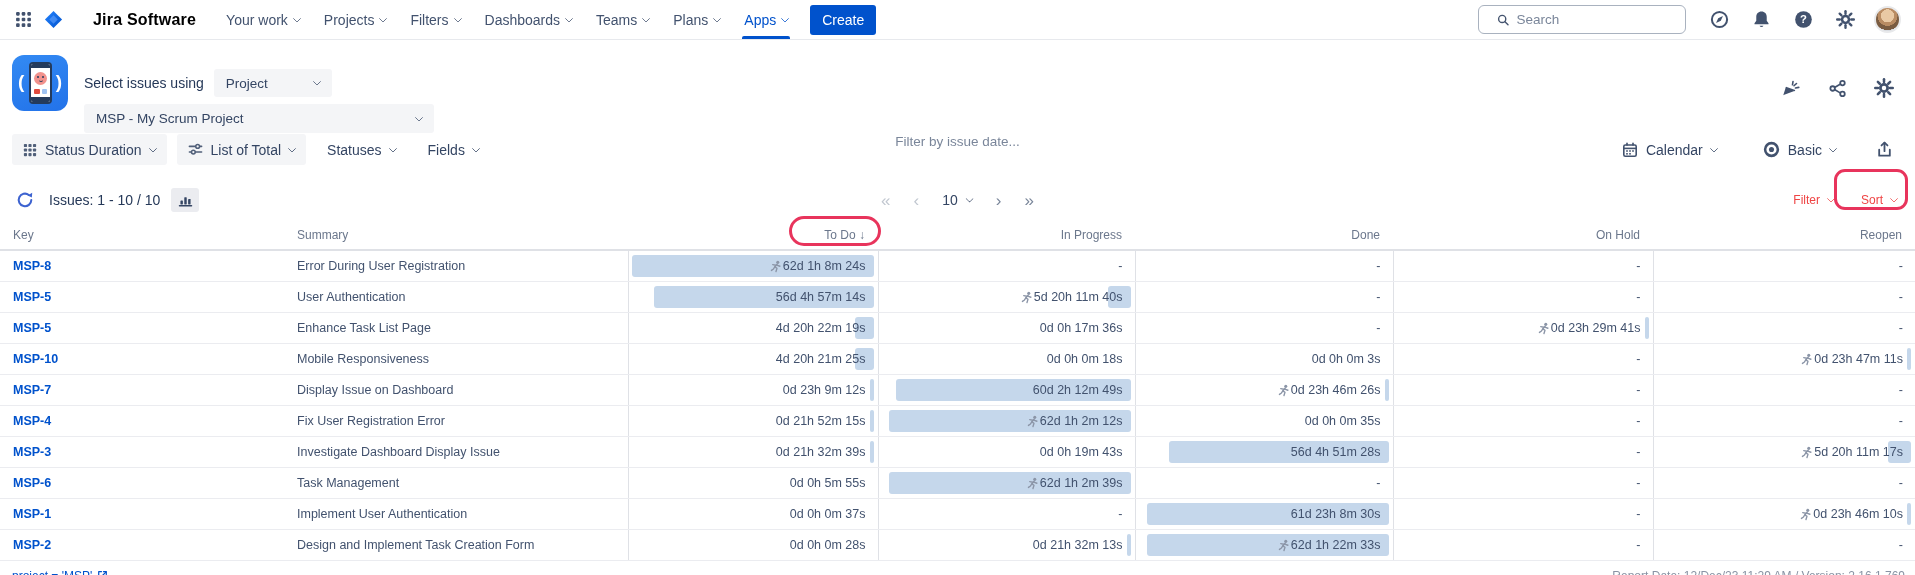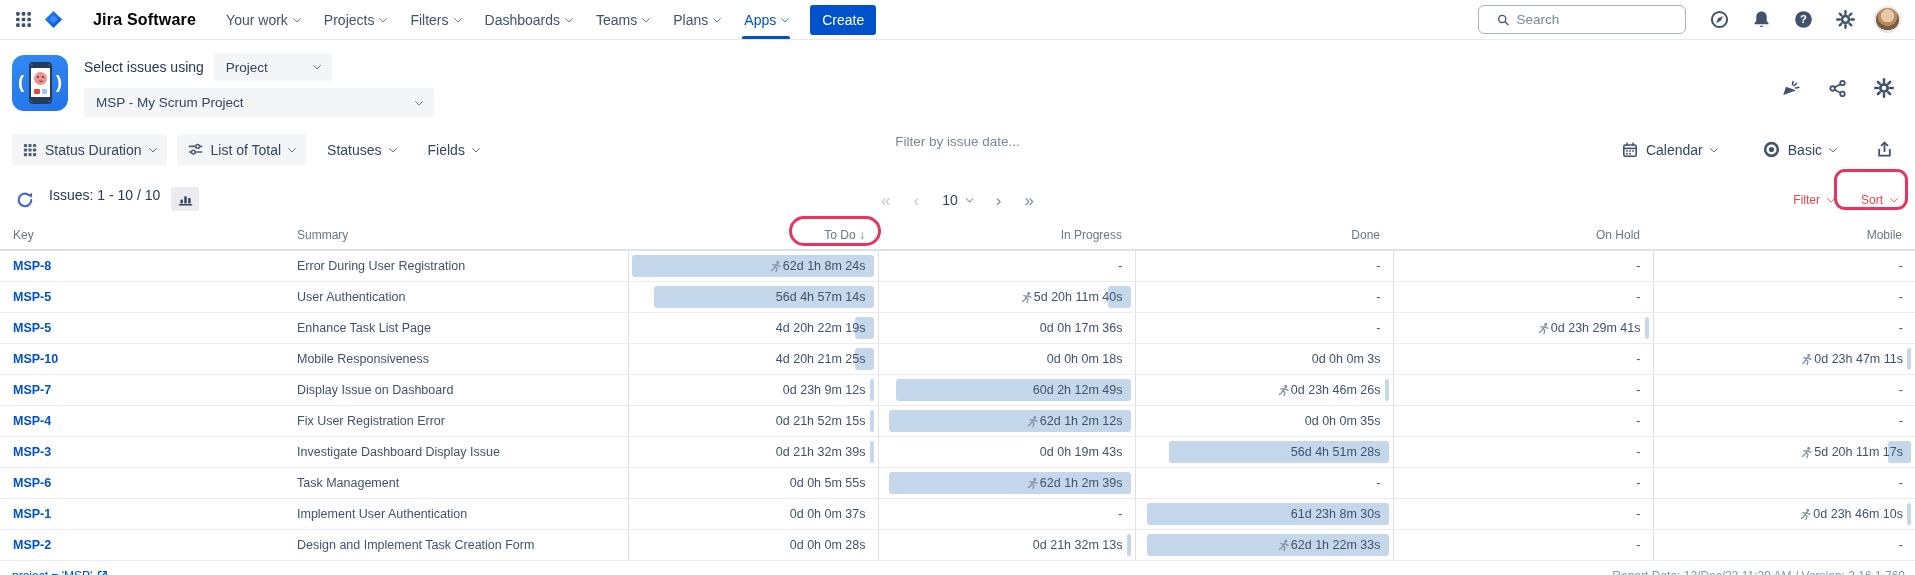--- a/index.html
+++ b/index.html
@@ -44,42 +44,42 @@
   .phone .topbar{height:4px;background:#243B5C;}
   .phone .botbar{position:absolute;bottom:0;left:0;right:0;height:5px;background:#243B5C;}
   .face{position:absolute;left:3px;top:8px;width:13px;height:13px;border-radius:50%;background:#F2928D;}
   .face .eyes{position:absolute;left:3px;top:4px;width:2px;height:2px;border-radius:50%;background:#243B5C;
     box-shadow:5px 0 0 #243B5C;}
   .face .smile{position:absolute;left:4.5px;top:7px;width:4px;height:2.5px;border-bottom:1.5px solid #243B5C;
     border-radius:0 0 4px 4px;}
   .chip-red{position:absolute;left:3px;bottom:8px;width:6px;height:5px;background:#E04B3F;border-radius:1px;}
   .chip-blue{position:absolute;left:11px;bottom:8px;width:5px;height:5px;background:#9FC3F2;border-radius:1px;}
   .selects{margin-left:16px;display:flex;flex-direction:column;gap:7px;}
-  .sel-row{display:flex;align-items:center;gap:10px;height:28px;}
+  .sel-row{display:flex;align-items:center;gap:10px;height:28px;margin-top:16px;}
   .sel-label{font-size:14px;color:#253858;}
   .select{display:flex;align-items:center;justify-content:space-between;background:#F4F5F7;border-radius:3px;
     height:28px;padding:0 12px;font-size:13.5px;color:#344563;cursor:pointer;}
   .select .chev{color:#42526E;}
   .select.small{width:118px;}
   .select.wide{width:350px;height:29px;}
   .apphead-icons{margin-left:auto;margin-top:22px;display:flex;align-items:center;gap:21px;padding-right:2px;}
 
   
   .toolbar{height:38px;padding:0 12px;display:flex;align-items:flex-start;position:relative;}
   .tb-left{display:flex;align-items:center;gap:10px;}
   .tb-chip{display:flex;align-items:center;gap:8px;height:31px;padding:0 11px;background:#F4F5F7;
     border-radius:3px;font-size:14px;font-weight:500;color:#344563;cursor:pointer;}
   .tb-plain{display:flex;align-items:center;gap:8px;height:31px;padding:0 11px;font-size:14px;
     font-weight:500;color:#344563;cursor:pointer;}
   .tb-center{position:absolute;left:50%;transform:translateX(-50%);font-size:13.5px;color:#7A869A;cursor:pointer;}
   .tb-right{margin-left:auto;display:flex;align-items:center;gap:24px;padding-right:6px;}
 
   
   .resultsbar{height:48px;padding:8px 18px 0 12px;display:flex;align-items:center;position:relative;}
-  .rb-left{display:flex;gap:11px;}
+  .rb-left{display:flex;align-items:center;gap:11px;}
   .rb-count{font-size:14px;color:#253858;}
   .chartbtn{display:flex;align-items:center;justify-content:center;width:28px;height:24px;background:#EBECF0;
     border-radius:3px;cursor:pointer;}
   .pagination{position:absolute;left:50%;transform:translateX(-50%);display:flex;align-items:center;gap:23px;}
   .pg-arrow{font-size:17px;color:#7A869A;cursor:pointer;line-height:1;}
   .pg-arrow.dim{color:#C1C7D0;}
   .pg-size{display:flex;align-items:center;gap:9px;font-size:14px;color:#344563;cursor:pointer;}
   .rb-right{margin-left:auto;display:flex;align-items:center;gap:27px;}
   .rb-drop{display:flex;align-items:center;gap:8px;font-size:12px;font-weight:500;color:#ef4444;cursor:pointer;}
 
@@ -427,21 +427,21 @@
           <col style="width: 262px;">
         </colgroup>
         <thead>
           <tr>
             <th><span>Key</span></th>
             <th><span>Summary</span></th>
             <th class="num"><span>To Do</span><span> ↓</span></th>
             <th class="num"><span>In Progress</span></th>
             <th class="num"><span>Done</span></th>
             <th class="num"><span>On Hold</span></th>
-            <th class="num"><span>Mobile</span></th>
+            <th class="num"><span>Reopen</span></th>
           </tr>
         </thead>
         <tbody>
           <tr>
             <td class="keycell"><a href="#">MSP-8</a></td>
             <td class="sumcell">Error During User Registration</td>
             <td class="dur">
               <div class="cellwrap">
                 <div class="bar" style="width: 242px; background: rgb(197, 215, 235);"></div>
                 <svg class="runner" viewBox="0 0 16 16">

